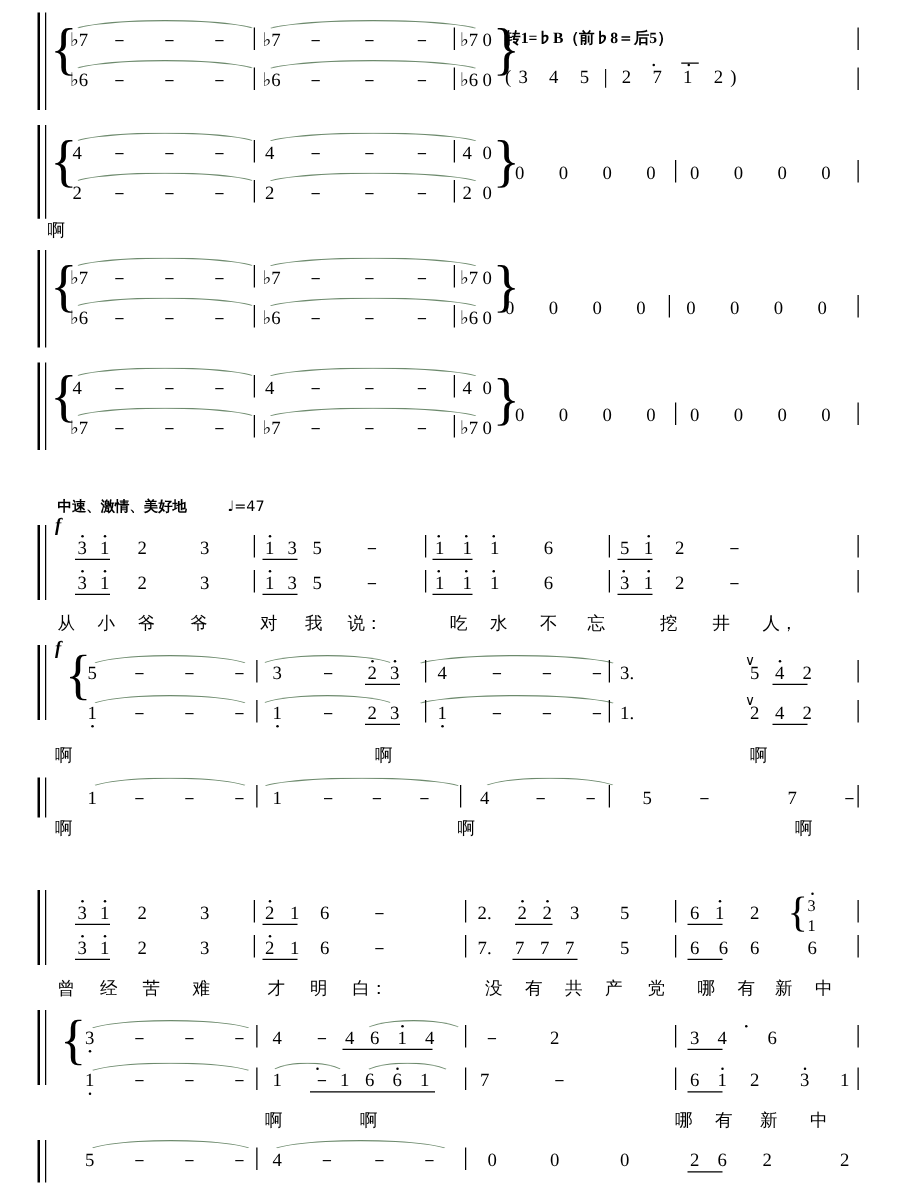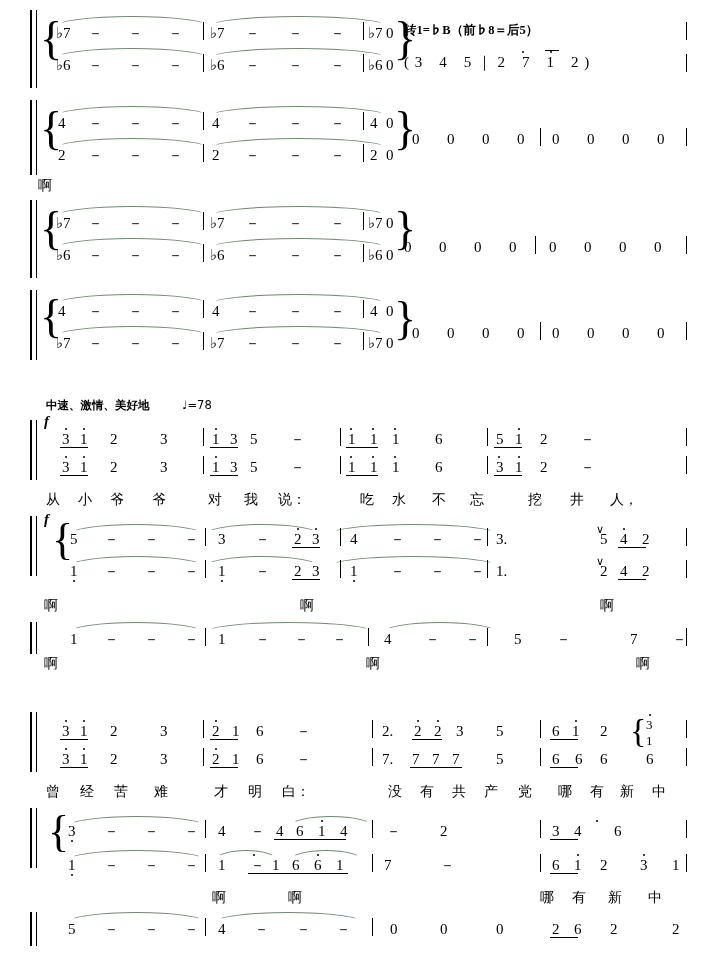--- a/index.html
+++ b/index.html
@@ -287,21 +287,21 @@
     <span class="tok num" style="left:517px; top:326px;">0</span>
     <div class="bar" style="left:540px; top:322px; height:18px;"></div>
     <span class="tok num" style="left:552px; top:326px;">0</span>
     <span class="tok num" style="left:587px; top:326px;">0</span>
     <span class="tok num" style="left:622px; top:326px;">0</span>
     <span class="tok num" style="left:657px; top:326px;">0</span>
     <div class="bar" style="left:686px; top:322px; height:18px;"></div>
   </div>
 
   <span class="tok tempo" style="left:46px; top:400px;">中速、激情、美好地</span>
-  <span class="tok tempo" style="left:182px; top:400px; font-weight:normal;">♩=78</span>
+  <span class="tok tempo" style="left:182px; top:400px; font-weight:normal;">♩=47</span>
 
   <div class="sysgroup">
     <div class="bar" style="left:30px; top:420px; height:60px; width:2px;"></div>
     <div class="bar" style="left:36px; top:420px; height:60px;"></div>
     <span class="tok dyn" style="left:44px; top:414px;">f</span>
 
     <span class="tok num" style="left:62px; top:432px;">3</span>
     <span class="tok num" style="left:80px; top:432px;">1</span>
     <span class="tok num" style="left:110px; top:432px;">2</span>
     <span class="tok num" style="left:160px; top:432px;">3</span>

